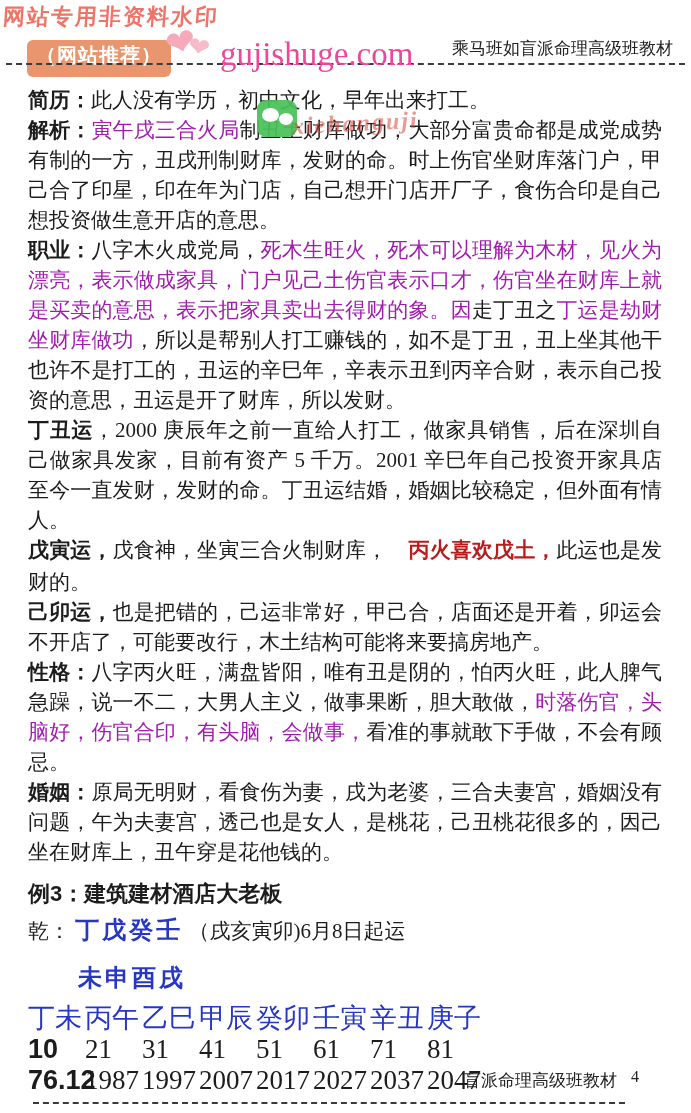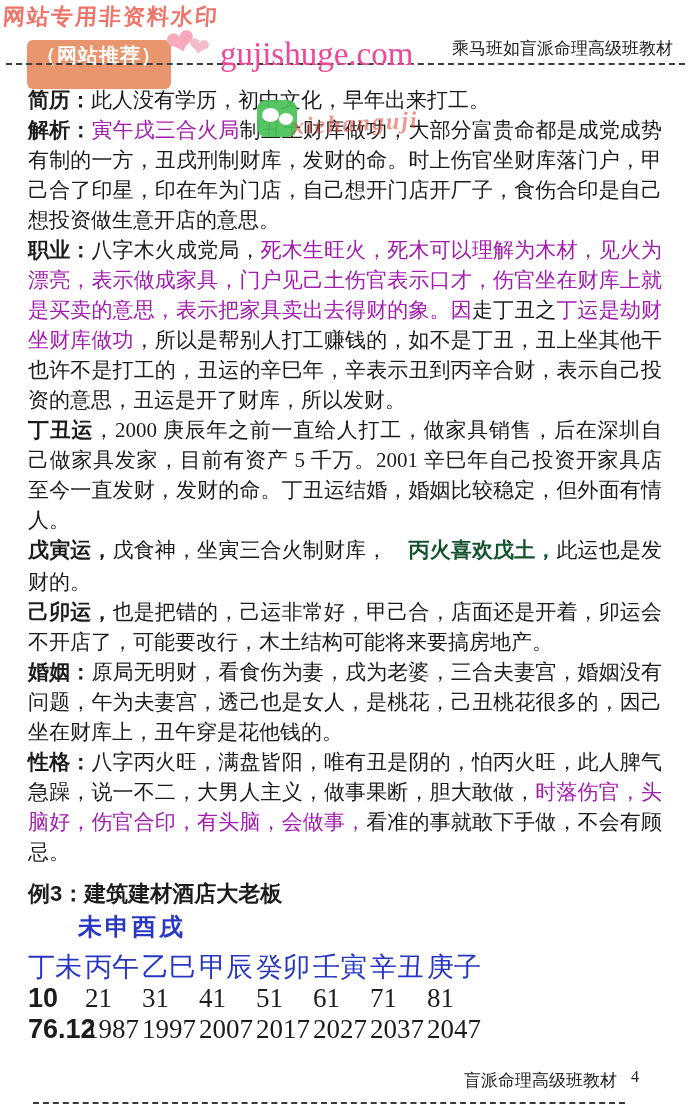--- a/index.html
+++ b/index.html
@@ -15,21 +15,21 @@
     letter-spacing:2px; transform:skewX(-4deg);
     font-family:"Liberation Sans","DejaVu Sans",sans-serif;
   }
   .header-dash {
     position:absolute; top:63px; left:6px; right:6px; height:0;
     border-top:2px dashed #3c3c3c; z-index:3;
   }
   .badge {
     position:absolute; top:40px; left:27px; z-index:2;
     background:#e9956e; color:#fff; font-weight:bold; font-size:20px;
-    padding:2px 9px 20px; border-radius:6px; letter-spacing:1px;
+    padding:2px 9px 8px; border-radius:6px; letter-spacing:1px;
     font-family:"Liberation Sans","DejaVu Sans",sans-serif;
   }
   .hearts { position:absolute; top:22px; left:166px; width:52px; height:52px; z-index:4; }
   .heart1 { position:absolute; left:0; top:0; font-size:36px; color:#f6a9bb; transform:rotate(-14deg); }
   .heart2 { position:absolute; left:22px; top:10px; font-size:26px; color:#f4bcc9; transform:rotate(10deg); }
   .logo {
     position:absolute; top:36px; left:220px; z-index:4;
     font-size:33px; color:#ec4899; letter-spacing:0px;
     font-family:"Liberation Serif","DejaVu Serif",serif;
   }
@@ -48,33 +48,33 @@
   }
   
   .body-text {
     position:absolute; top:85px; left:28px; width:634px;
     font-size:21px; line-height:30px; text-align:justify;
   }
   .para { margin:0; }
   .run-b  { font-weight:bold; font-family:"Liberation Sans","DejaVu Sans",sans-serif; }
   .run-n  { color:#1c1c1c; }
   .run-r  { color:#a21caf; }
-  .run-rb { color:#14532d; font-weight:bold; font-family:Liberation Mono, monospace; }
+  .run-rb { color:#b91c1c; font-weight:bold; font-family:Liberation Mono, monospace; }
   
   .ex-heading {
     margin-top:12px; font-size:22px; font-weight:bold;
     font-family:"Liberation Sans","DejaVu Sans",sans-serif;
   }
   .qian-line { margin-top:6px; font-size:21px; text-align:left; }
   .pillars {
     color:#2737c3; font-weight:bold; font-size:24px; letter-spacing:3px;
     font-family:"Liberation Sans","DejaVu Sans",sans-serif;
   }
   .branches {
-    margin-top:3px; margin-left:50px; color:#2737c3; font-weight:bold;
+    margin-top:17px; margin-left:50px; color:#2737c3; font-weight:bold;
     font-size:24px; letter-spacing:3px; text-align:left;
     font-family:"Liberation Sans","DejaVu Sans",sans-serif;
   }
   
   .luck-table { margin-top:10px; text-align:left; }
   .trow { height:31px; }
   .trow span { display:inline-block; width:57px; font-size:27px; }
   .trow.ganzhi span { color:#2737c3; }
   .trow .first { font-weight:bold; font-family:"Liberation Sans","DejaVu Sans",sans-serif; }
   
@@ -110,26 +110,31 @@
   <div class="overlay-wm">xiehanguji</div>
 
   <div class="body-text">
     <div id="paras">
         <div class="para"><span class="run-b">简历：</span><span class="run-n">此人没有学历，初中文化，早年出来打工。</span></div>
         <div class="para"><span class="run-b">解析：</span><span class="run-r">寅午戌三合火局</span><span class="run-n">制丑土财库做功，大部分富贵命都是成党成势有制的一方，丑戌刑制财库，发财的命。时上伤官坐财库落门户，甲己合了印星，印在年为门店，自己想开门店开厂子，食伤合印是自己想投资做生意开店的意思。</span></div>
         <div class="para"><span class="run-b">职业：</span><span class="run-n">八字木火成党局，</span><span class="run-r">死木生旺火，死木可以理解为木材，见火为漂亮，表示做成家具，门户见己土伤官表示口才，伤官坐在财库上就是买卖的意思，表示把家具卖出去得财的象。因</span><span class="run-n">走丁丑之</span><span class="run-r">丁运是劫财坐财库做功</span><span class="run-n">，所以是帮别人打工赚钱的，如不是丁丑，丑上坐其他干也许不是打工的，丑运的辛巳年，辛表示丑到丙辛合财，表示自己投资的意思，丑运是开了财库，所以发财。</span></div>
         <div class="para"><span class="run-b">丁丑运</span><span class="run-n">，2000 庚辰年之前一直给人打工，做家具销售，后在深圳自己做家具发家，目前有资产 5 千万。2001 辛巳年自己投资开家具店至今一直发财，发财的命。丁丑运结婚，婚姻比较稳定，但外面有情人。</span></div>
         <div class="para"><span class="run-b">戊寅运，</span><span class="run-n">戊食神，坐寅三合火制财库，　</span><span class="run-rb">丙火喜欢戊土，</span><span class="run-n">此运也是发财的。</span></div>
         <div class="para"><span class="run-b">己卯运，</span><span class="run-n">也是把错的，己运非常好，甲己合，店面还是开着，卯运会不开店了，可能要改行，木土结构可能将来要搞房地产。</span></div>
+        <div class="para"><span class="run-b">性格：</span><span class="run-n">八字丙火旺，满盘皆阳，唯有丑是阴的，怕丙火旺，此人脾气急躁，说一不二，大男人主义，做事果断，胆大敢做，</span><span class="run-r">时落伤官，头脑好，伤官合印，有头脑，会做事，</span><span class="run-n">看准的事就敢下手做，不会有顾忌。</span></div>
         <div class="para"><span class="run-b">婚姻：</span><span class="run-n">原局无明财，看食伤为妻，戌为老婆，三合夫妻宫，婚姻没有问题，午为夫妻宫，透己也是女人，是桃花，己丑桃花很多的，因己坐在财库上，丑午穿是花他钱的。</span></div>
-        <div class="para"><span class="run-b">性格：</span><span class="run-n">八字丙火旺，满盘皆阳，唯有丑是阴的，怕丙火旺，此人脾气急躁，说一不二，大男人主义，做事果断，胆大敢做，</span><span class="run-r">时落伤官，头脑好，伤官合印，有头脑，会做事，</span><span class="run-n">看准的事就敢下手做，不会有顾忌。</span></div>
       </div>
 
     <div class="ex-heading">例3：建筑建材酒店大老板</div>
 
+    <div class="qian-line">
+      <span>乾：</span>
+      <span class="pillars">丁戊癸壬</span>
+      <span>（戌亥寅卯)6月8日起运</span>
+    </div>
 
     <div class="branches">未申酉戌</div>
 
     <div class="luck-table" id="luck-table">
         <div class="trow ganzhi"><span>丁未</span><span>丙午</span><span>乙巳</span><span>甲辰</span><span>癸卯</span><span>壬寅</span><span>辛丑</span><span>庚子</span></div>
         <div class="trow"><span class="first">10</span><span>21</span><span>31</span><span>41</span><span>51</span><span>61</span><span>71</span><span>81</span></div>
         <div class="trow"><span class="first">76.12</span><span>1987</span><span>1997</span><span>2007</span><span>2017</span><span>2027</span><span>2037</span><span>2047</span></div>
       </div>
   </div>
 

